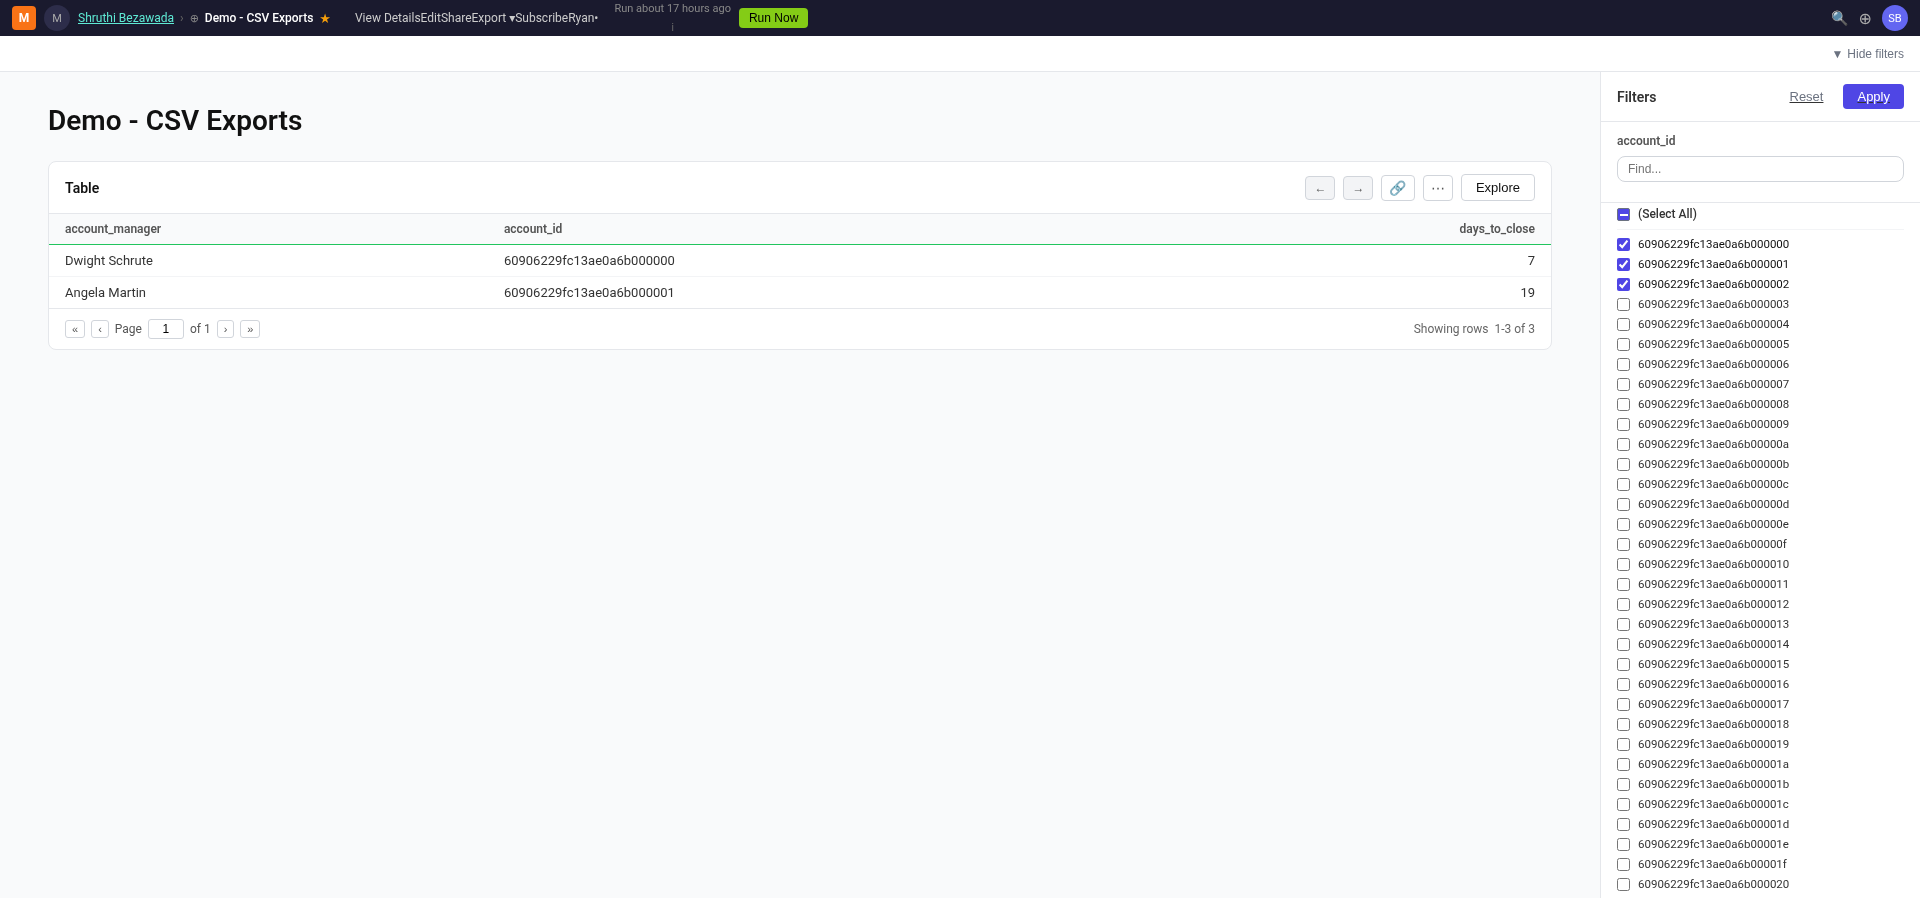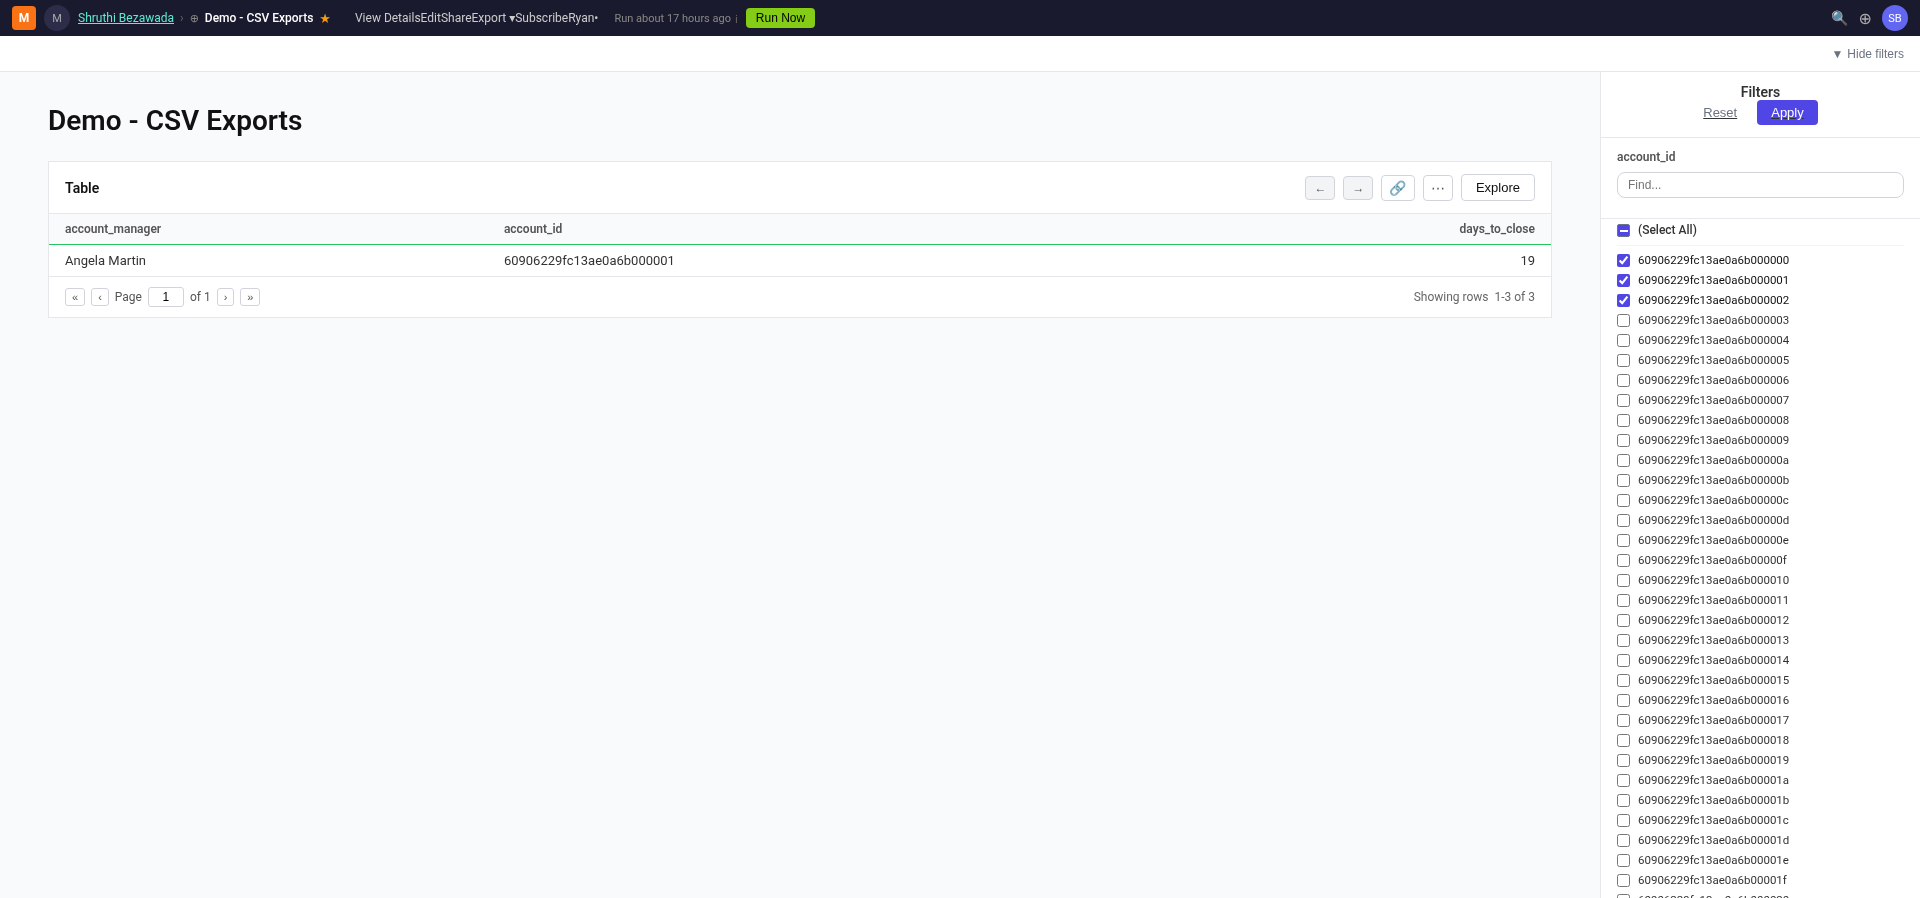--- a/index.html
+++ b/index.html
@@ -33,21 +33,21 @@
     }
     .topbar-breadcrumb {
       display: flex; align-items: center; gap: 6px; color: #bbb; font-size: 12px;
     }
     .topbar-breadcrumb .current { color: #fff; font-weight: 500; }
     .topbar-star { color: #f59e0b; font-size: 13px; }
     .topbar-actions {
       display: flex; align-items: center; gap: 0; margin-left: 16px; font-size: 12px; color: #ccc;
     }
     .topbar-actions span { cursor: pointer; }
-    .topbar-run-info { margin-left: 8px; color: #888; font-size: 11px; display: flex; align-items: center; gap: 4px; }
+    .topbar-run-info { margin-left: 8px; color: #888; font-size: 11px; display: flex; align-items: center; gap: 4px; flex-direction: column; }
     .topbar-run-now {
       background: #84cc16;
       color: #000;
       border: none;
       border-radius: 4px;
       padding: 3px 10px;
       font-size: 12px;
       cursor: pointer;
       font-weight: 500;
     }
@@ -86,21 +86,21 @@
       font-size: 28px;
       font-weight: 600;
       color: #111;
       margin-bottom: 24px;
     }
 
     
     .table-card {
       background: #fff;
       border: 1px solid #e5e7eb;
-      border-radius: 0;
+      border-radius: 8px;
       overflow: hidden;
     }
     .table-card-header {
       display: flex;
       align-items: center;
       justify-content: space-between;
       padding: 12px 16px;
       border-bottom: 1px solid #e5e7eb;
     }
     .table-card-title { font-weight: 600; font-size: 14px; color: #111; }
@@ -164,23 +164,23 @@
       width: 320px;
       background: #fff;
       border-left: 1px solid #e5e7eb;
       display: flex;
       flex-direction: column;
       overflow: hidden;
     }
     .filters-header {
       display: flex;
       align-items: center;
+      justify-content: space-between;
       padding: 12px 16px;
       border-bottom: 1px solid #e5e7eb;
-      flex-direction: column;
     }
     .filters-title { font-weight: 600; font-size: 14px; }
     .filters-actions { display: flex; gap: 20px; align-items: center; text-decoration: underline; }
     .reset-btn {
       background: none; border: none; color: #6b7280; font-size: 13px; cursor: pointer;
     }
     .apply-btn {
       background: #4f46e5; color: #fff; border: none; border-radius: 4px;
       padding: 5px 14px; font-size: 13px; cursor: pointer; font-weight: 500;
     }
@@ -274,20 +274,25 @@
 
       <table class="data-table">
         <thead>
           <tr>
             <th>account_manager</th>
             <th>account_id</th>
             <th class="right">days_to_close</th>
           </tr>
         </thead>
         <tbody id="table-body">
+        <tr>
+      <td>Dwight Schrute</td>
+      <td>60906229fc13ae0a6b000000</td>
+      <td class="right">7</td>
+    </tr>
             <tr>
       <td>Angela Martin</td>
       <td>60906229fc13ae0a6b000001</td>
       <td class="right">19</td>
     </tr>
           </tbody>
       </table>
 
       <div class="pagination">
         <button class="page-btn">«</button>

